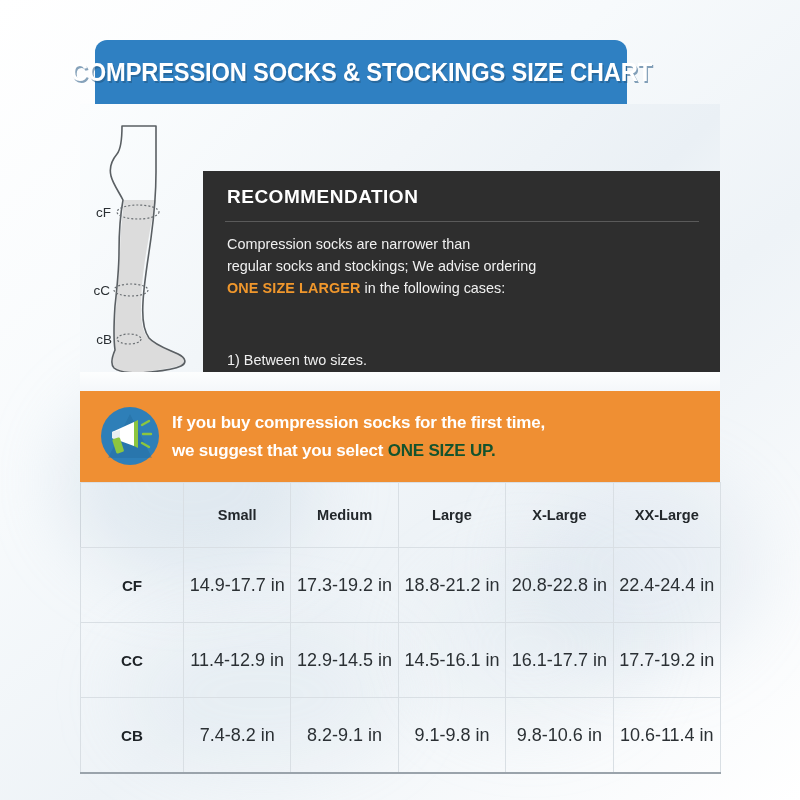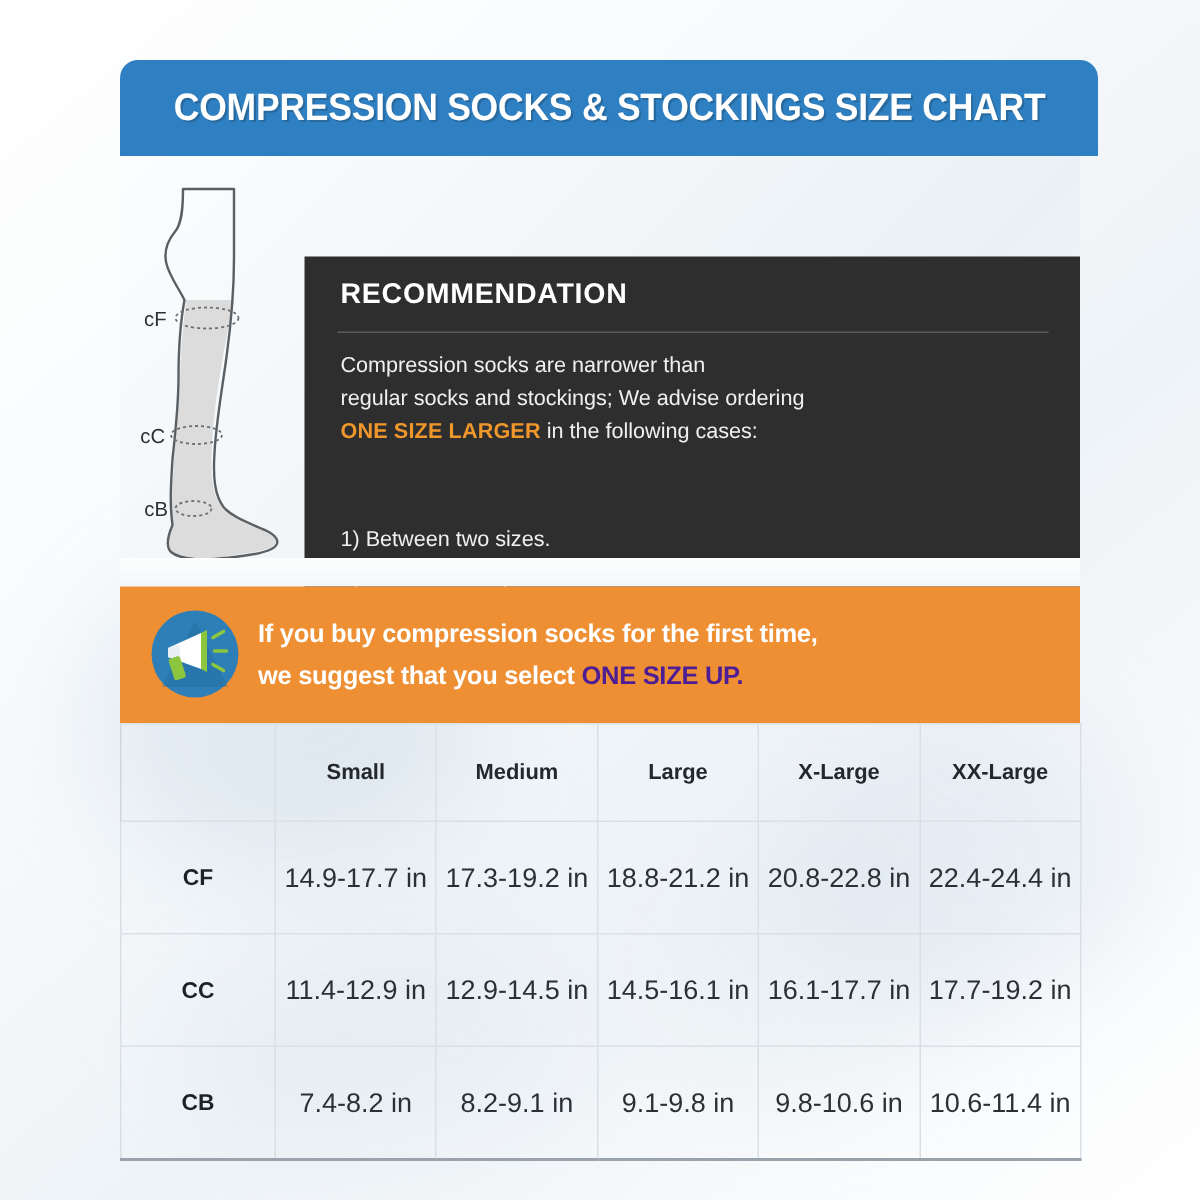--- a/index.html
+++ b/index.html
@@ -37,22 +37,22 @@
     position: absolute;
     left: 80px;
     top: 40px;
     width: 640px;
     height: 732px;
   }
 
   
   .title-bar {
     position: absolute;
-    left: 0; top: 0;
-    width: 652px;
+    left: 15px; top: 0;
+    width: 532px;
     height: 64px;
     background: #2f80c2;
     border-radius: 12px 12px 0 0;
     display: flex;
     align-items: center;
     justify-content: center;
   }
   .title-text {
     color: #ffffff;
     font-size: 25.5px;
@@ -161,21 +161,21 @@
     position: absolute;
     left: 92px;
     top: 18px;
     width: 536px;
     color: #ffffff;
     font-size: 17px;
     font-weight: bold;
     line-height: 28px;
     letter-spacing: -0.2px;
   }
-  .banner-text .blk { color: #4c1d95; }
+  .banner-text .blk { color: #14532d; }
 
   
   .size-table {
     position: absolute;
     left: 0; top: 442px;
     width: 640px;
     border-collapse: collapse;
     table-layout: fixed;
   }
   .size-table td, .size-table th {

